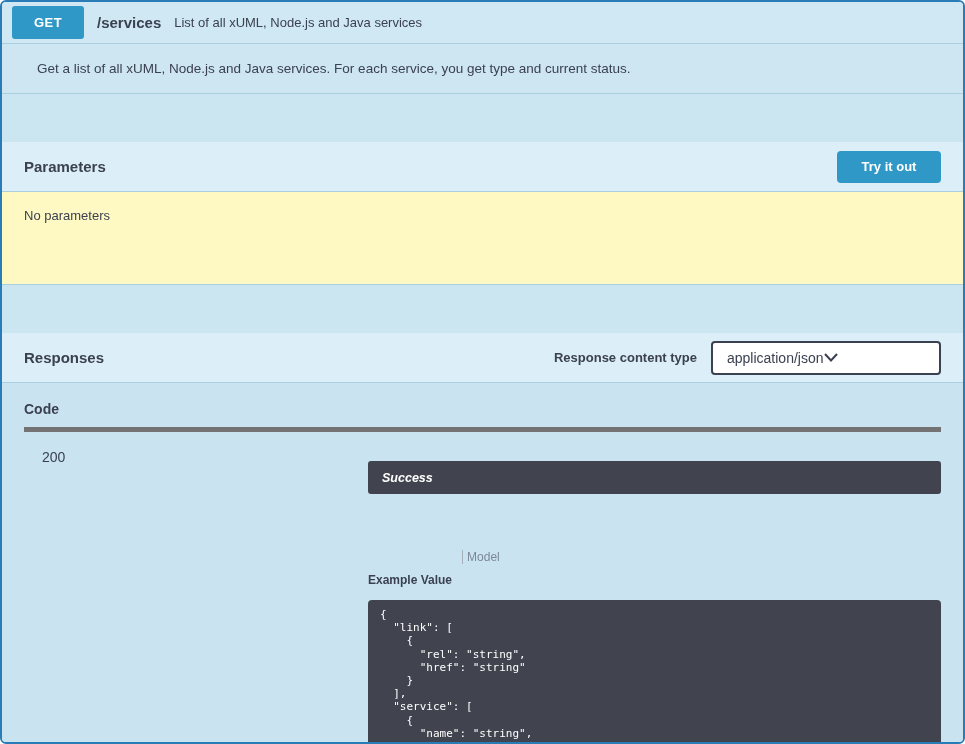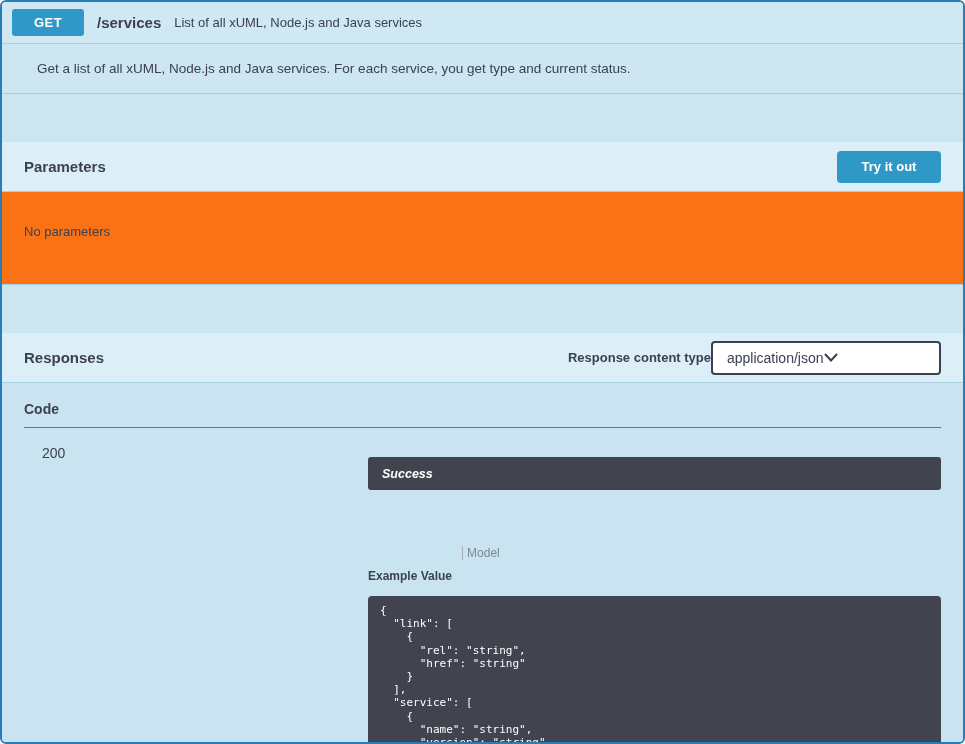--- a/index.html
+++ b/index.html
@@ -29,21 +29,21 @@
     gap: 13px;
     padding: 0 10px;
     background: #d0e8f3;
     border-bottom: 1px solid #a9cfe0;
   }
   .method-badge {
     display: inline-flex;
     align-items: center;
     justify-content: center;
     width: 72px;
-    height: 27px;
+    height: 33px;
     background: #2f98c7;
     color: #ffffff;
     font-weight: bold;
     font-size: 13px;
     border-radius: 3px;
     letter-spacing: 0.5px;
   }
   .op-path {
     font-size: 15px;
     font-weight: bold;
@@ -91,30 +91,31 @@
     font-size: 13px;
     font-weight: bold;
     border: none;
     border-radius: 4px;
     cursor: pointer;
   }
 
   
   .params-body {
     flex: 0 0 93px;
-    padding: 32px 22px 0 22px;
-    font-size: 13px;
-    background: #f97316;
+    padding: 16px 22px 0 22px;
+    font-size: 13px;
+    background: #fef9c3;
     border-bottom: 1px solid #a9cfe0;
   }
 
   
   .content-type-wrap {
     display: flex;
     align-items: center;
+    gap: 14px;
   }
   .ct-label {
     font-size: 13px;
     font-weight: bold;
     color: #3b4151;
   }
   .ct-select {
     width: 230px;
     height: 34px;
     background: #ffffff;
@@ -131,21 +132,21 @@
 
   
   .responses-table {
     flex: 1 1 auto;
     padding: 18px 22px 0 22px;
     background: #c9e4f0;
   }
   .table-head {
     display: flex;
     padding-bottom: 10px;
-    border-bottom: 1px solid #737373;
+    border-bottom: 5px solid #737373;
   }
   .col-code-head {
     width: 326px;
     font-size: 14px;
     font-weight: bold;
     color: #3b4151;
   }
   .col-desc-head {
     flex: 1;
     font-size: 12px;

